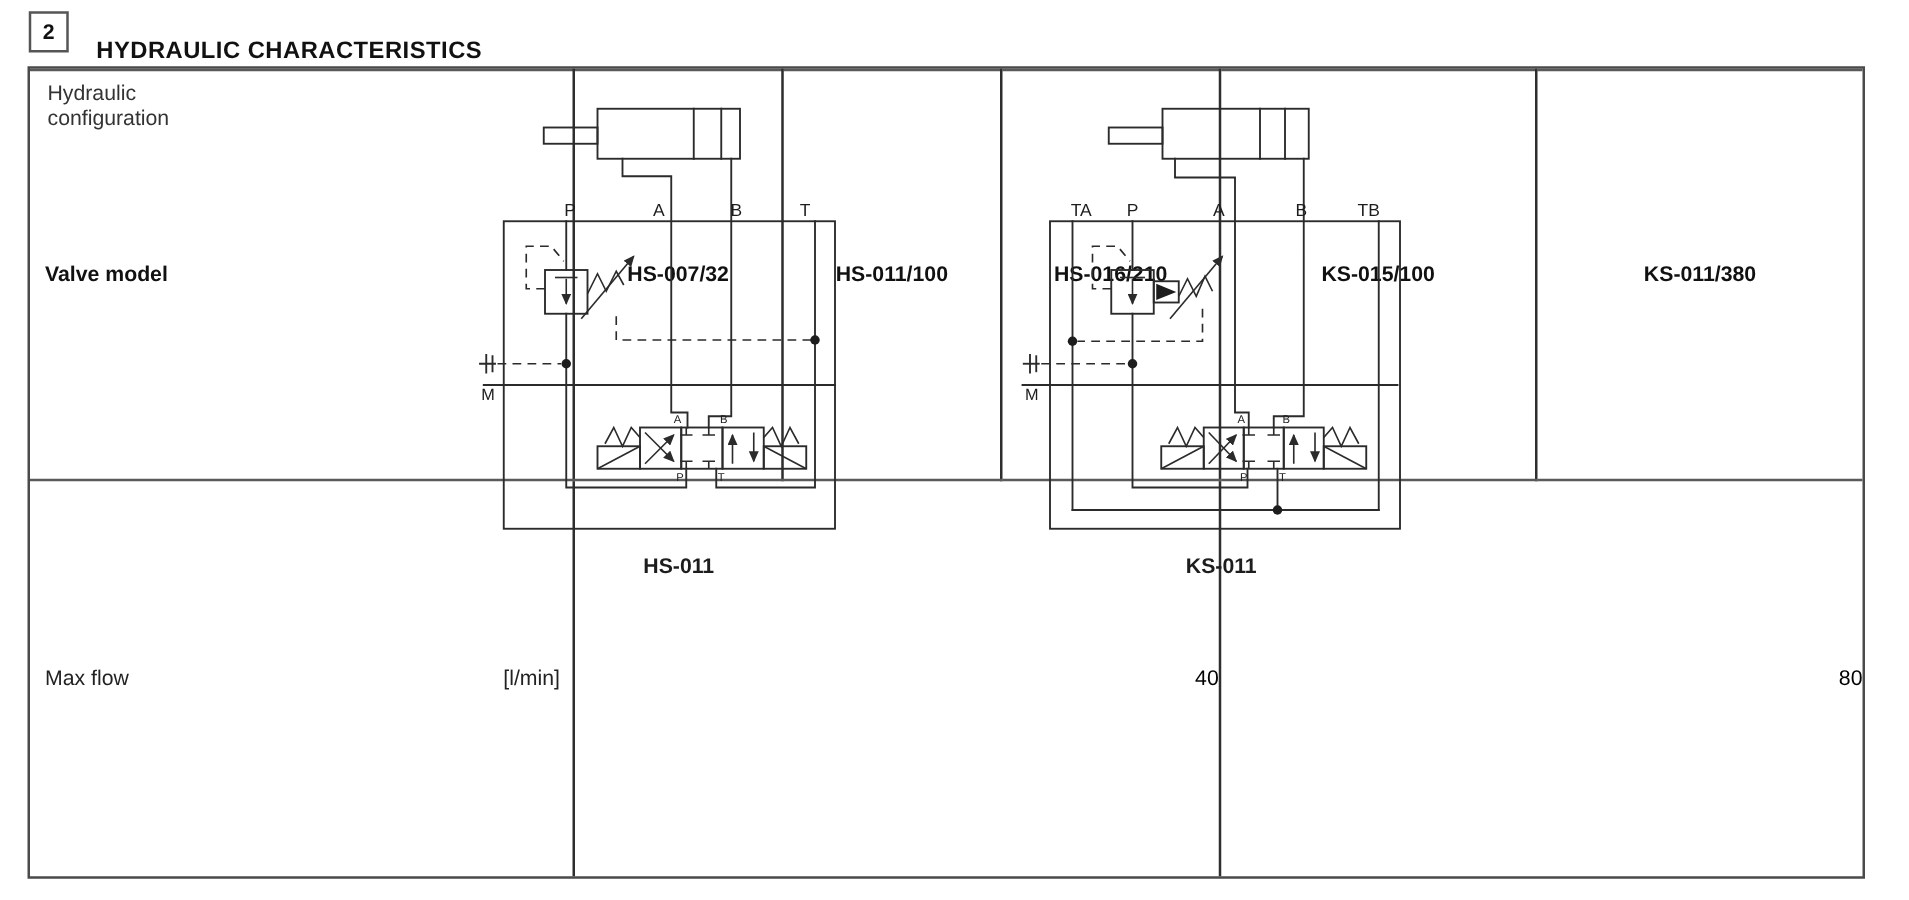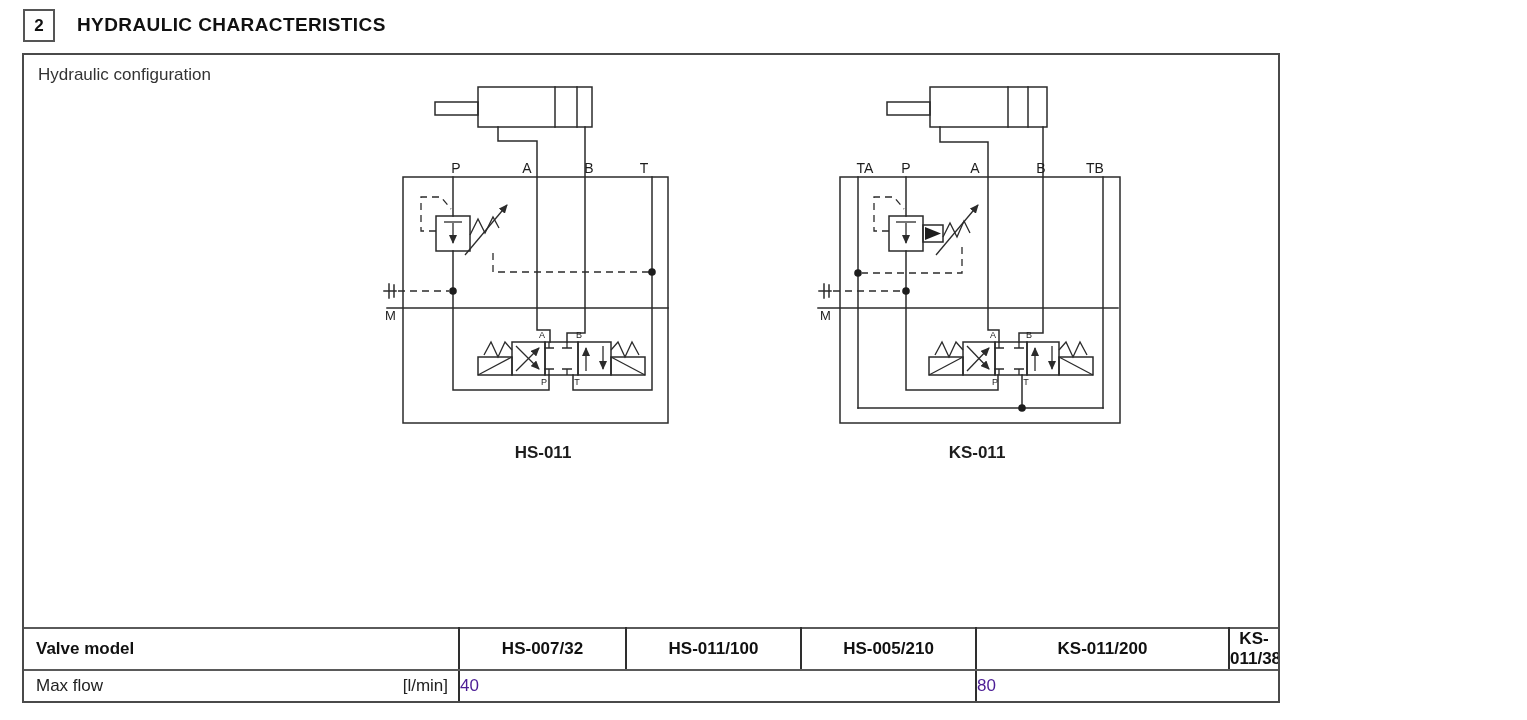--- a/index.html
+++ b/index.html
@@ -1,23 +1,23 @@
 <!DOCTYPE html>
 <html><head>
 <meta charset="utf-8">
 <style>
   html,body{margin:0;padding:0;background:#fff;}
   body{width:1527px;height:720px;position:relative;font-family:"Liberation Sans",sans-serif;color:#222;overflow:hidden;}
 
   .sec-num{position:absolute;left:23px;top:9px;width:32px;height:33px;border:2px solid #555;
     display:flex;align-items:center;justify-content:center;font-weight:bold;font-size:17px;color:#111;box-sizing:border-box;}
-  .page-title{position:absolute;left:77px;top:14px;font-weight:bold;font-size:19px;letter-spacing:.4px;color:#111;}
-
-  .frame{position:absolute;left:22px;top:53px;width:1258px;height:650px;border:2px solid #4a4a4a;
-    box-sizing:border-box;display:flex;flex-direction:column;}
+  .page-title{position:absolute;left:77px;top:30px;font-weight:bold;font-size:19px;letter-spacing:.4px;color:#111;}
+
+  .frame{position:absolute;left:22px;top:53px;width:1470px;height:650px;border:2px solid #4a4a4a;
+    box-sizing:border-box;display:flex;flex-direction:row;}
   .diagram-area{position:relative;flex:1;}
   .fig-caption{position:absolute;left:14px;top:10px;font-size:17px;color:#333;}
 
   .diag{position:absolute;}
   .diag-hs{left:359px;top:30px;width:310px;height:382px;}
   .diag-ks{left:786px;top:30px;width:330px;height:382px;}
 
   svg .ln{stroke:#2b2b2b;stroke-width:1.5;fill:none;stroke-linecap:square;}
   svg .thin{stroke:#2b2b2b;stroke-width:1.3;fill:none;}
   svg .dash{stroke:#2b2b2b;stroke-width:1.3;fill:none;stroke-dasharray:7 5;}
@@ -31,21 +31,21 @@
   table.spec th,table.spec td{
     border-left:2px solid #2e2e2e;border-right:2px solid #2e2e2e;
     border-top:2px solid #5a5a5a;border-bottom:2px solid #5a5a5a;
     height:30px;padding:0;vertical-align:middle;overflow:hidden;}
   table.spec tr>*:first-child{border-left:none;}
   table.spec tr>*:last-child{border-right:none;}
   table.spec tr:last-child>*{border-bottom:none;}
   table.spec th{font-weight:bold;text-align:center;color:#111;}
   th.rowhead{text-align:left;font-weight:normal;color:#222;}
   th.rowhead .labwrap,td.lab .labwrap{display:flex;justify-content:space-between;align-items:center;padding:0 10px 0 12px;}
-  td.val{text-align:left;color:#4c1d95;margin-top:44px;}
+  td.val{text-align:right;color:#000000;margin-top:44px;}
 </style>
 </head>
 <body>
 
 <div class="sec-num">
   <span>2</span>
 </div>
 <div class="page-title">HYDRAULIC CHARACTERISTICS</div>
 
 <div class="frame">
@@ -215,22 +215,22 @@
     </colgroup>
     <tbody>
         <tr>
       <th class="rowhead">
         <span class="labwrap">
               <span>Valve model</span>
             </span>
       </th>
       <th>HS-007/32</th>
       <th>HS-011/100</th>
-      <th>HS-005/210</th>
-      <th>KS-011/200</th>
+      <th>HS-016/210</th>
+      <th>KS-015/100</th>
       <th>KS-011/380</th>
     </tr>
     <tr>
       <td class="lab">
             <span class="labwrap">
         <span>Max flow</span>
         <span>[l/min]</span>
             </span>
       </td>
       <td class="val" colspan="3">40</td>

